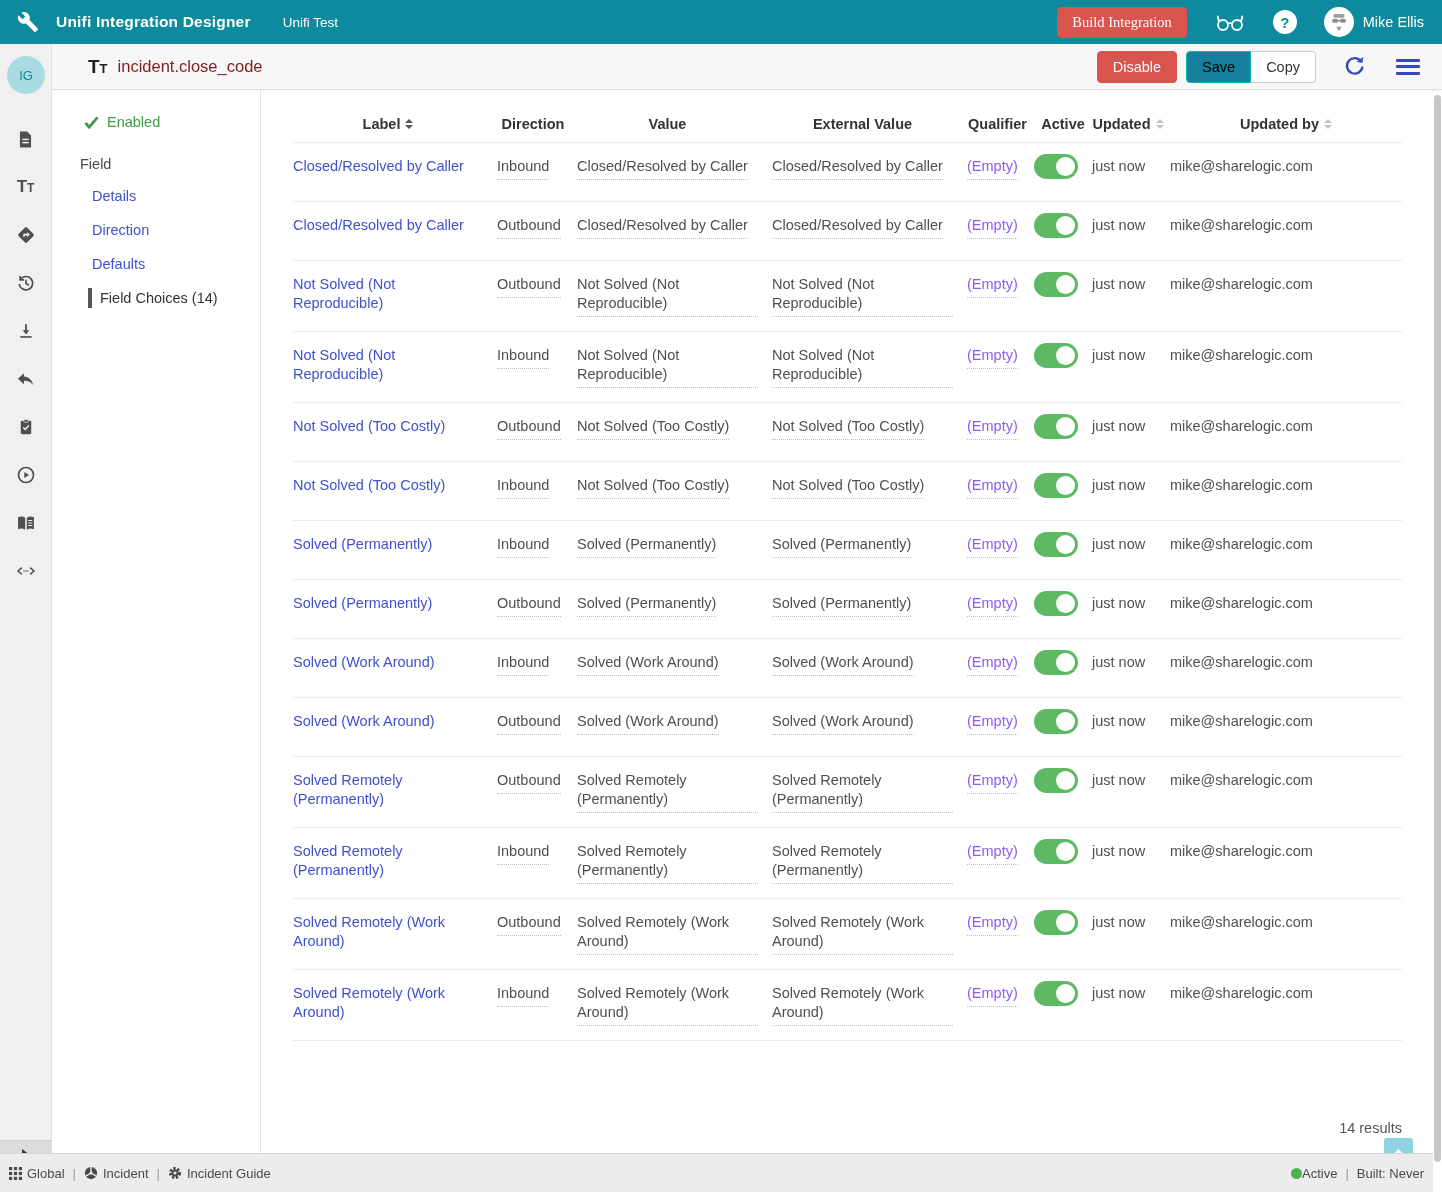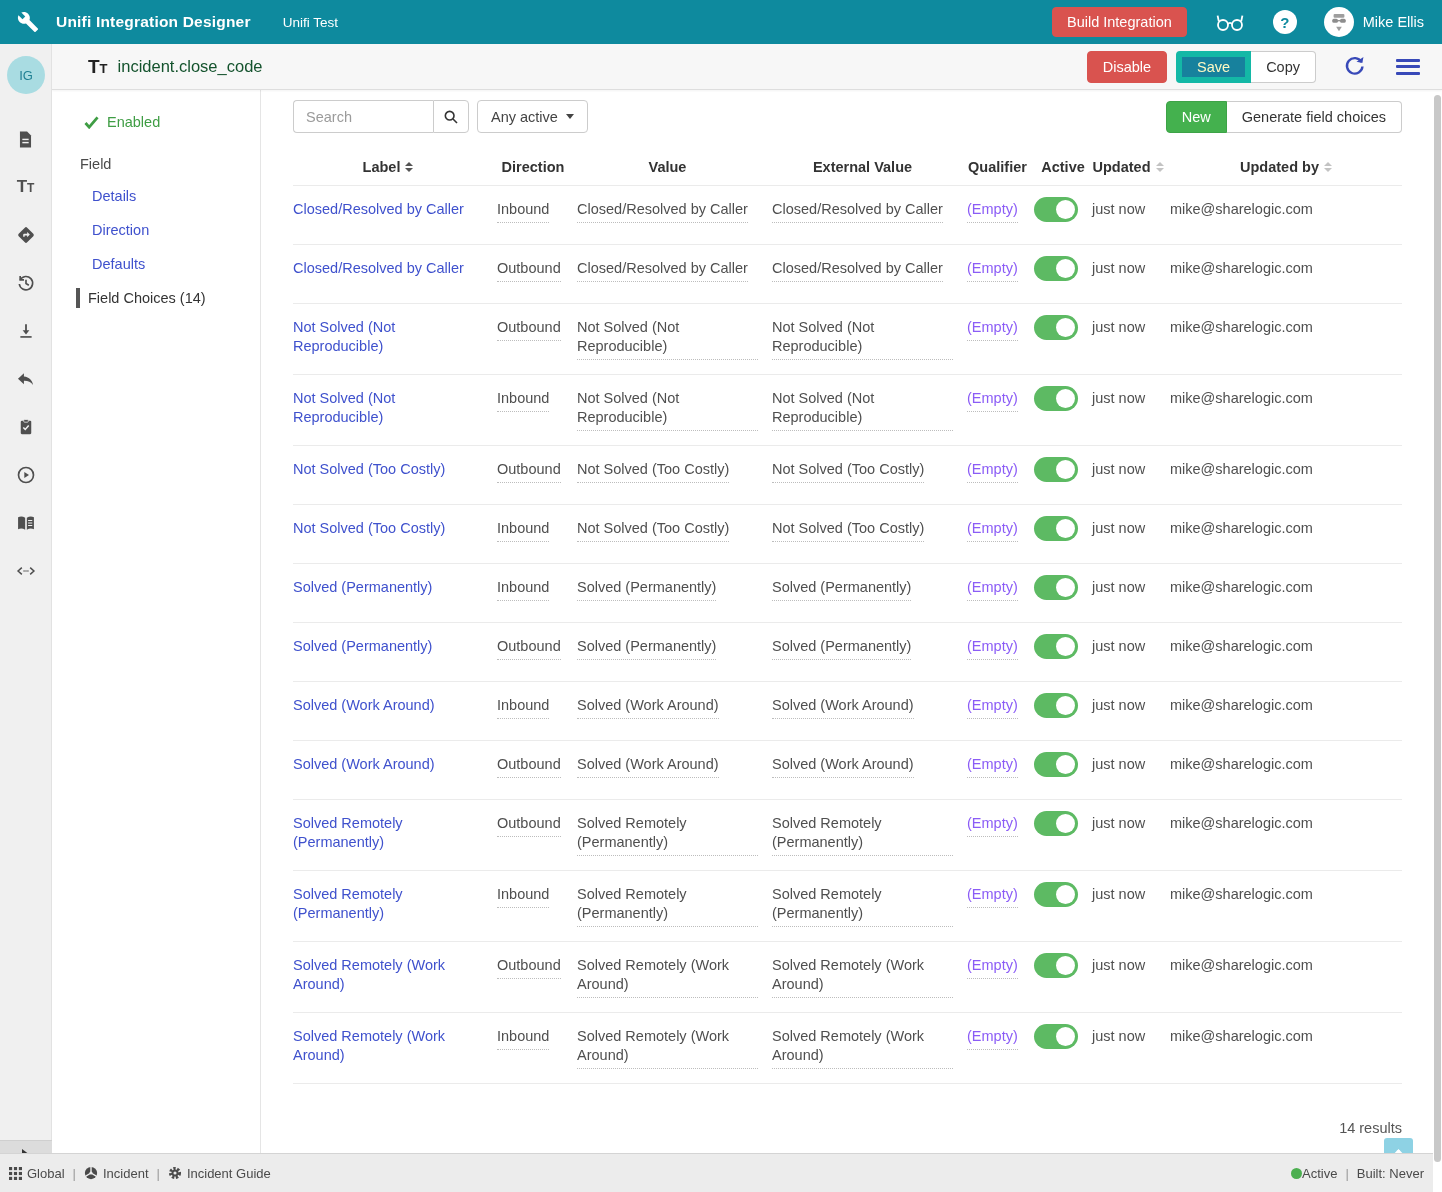--- a/index.html
+++ b/index.html
@@ -9,41 +9,41 @@
     position: relative; background:#fff; overflow:hidden; color:#4f4f4f;
   }
   
   .topbar { position:absolute; top:0; left:0; right:0; height:44px; background:#0e8a9e;
     display:flex; align-items:center; color:#fff; z-index:30; }
   .wrench { margin-left:17px; display:flex; }
   .app-title { margin-left:17px; font-size:15.5px; font-weight:700; letter-spacing:.2px; }
   .workspace { margin-left:32px; font-size:13.5px; }
   .topbar-right { margin-left:auto; display:flex; align-items:center; }
   .build-btn { background:#d9534f; border:1px solid #d9534f; color:#fff; font-size:14.5px;
-    padding:6px 14px; border-radius:4px; cursor:pointer; font-family:Liberation Sans, sans-serif; }
+    padding:6px 14px; border-radius:4px; cursor:pointer; font-family:Liberation Serif, serif; }
   .glasses { margin-left:27px; display:flex; }
   .help-icon { margin-left:27px; width:24px; height:24px; border-radius:50%; background:#fff;
     color:#0e8a9e; font-weight:700; font-size:15px; display:flex; align-items:center; justify-content:center; cursor:pointer; }
   .user-avatar { margin-left:27px; width:30px; height:30px; border-radius:50%; background:#fff;
     display:flex; align-items:center; justify-content:center; overflow:hidden; }
   .user-name { margin-left:9px; margin-right:18px; font-size:14.5px; }
 
   
   .record-header { position:absolute; top:44px; left:52px; right:0; height:46px; background:#f7f7f7;
     border-bottom:1px solid #dedede; box-shadow:0 1px 2px rgba(0,0,0,.05);
     display:flex; align-items:center; z-index:20; }
   .tt-icon { margin-left:36px; color:#222; font-weight:700; }
   .tt-icon .big { font-size:19px; }
   .tt-icon .small { font-size:13px; }
-  .record-title { margin-left:10px; font-size:16.5px; color:#14532d;text-align:center; }
+  .record-title { margin-left:10px; font-size:16.5px; color:#7f1d1d;text-align:center; }
   .record-actions { margin-left:auto; display:flex; align-items:center; margin-right:22px; }
   .btn { font-family:inherit; font-size:14.5px; height:32px; padding:0 15px; cursor:pointer; }
   .disable-btn { background:#d9534f; border:1px solid #d9534f; color:#fff; border-radius:4px; }
   .btn-group { display:flex; margin-left:9px; }
-  .save-btn { background:#17819d; border:6px solid #14b8a6; color:#fef9c3; border-radius:4px 0 0 4px; }
+  .save-btn { background:#17819d; border:1px solid #14b8a6; color:#000000; border-radius:4px 0 0 4px; }
   .copy-btn { background:#fff; border:1px solid #ccc; border-left:none; color:#333; border-radius:0 4px 4px 0; }
   .refresh-icon { margin-left:27px; cursor:pointer; display:flex; }
   .menu-icon { margin-left:30px; cursor:pointer; width:24px; }
   .menu-icon div { height:3px; background:#3849b8; border-radius:1px; margin:3.5px 0; }
 
   
   .rail { position:absolute; top:44px; left:0; width:52px; bottom:23px; background:#f0f0f0;
     border-right:1px solid #e2e2e2; z-index:25; }
   .ig-avatar { position:absolute; top:12px; left:7px; width:38px; height:38px; border-radius:50%;
     background:#a9dce2; color:#1f7f93; font-weight:400; font-size:13px;
@@ -56,21 +56,21 @@
     border-left:8px solid #333; }
 
   
   .sidebar { position:absolute; top:90px; left:52px; width:209px; bottom:23px; background:#fff;
     border-right:1px solid #e5e5e5; font-size:14.5px; z-index:10; }
   .enabled-row { margin:24px 0 0 32px; color:#3f9d44; display:flex; align-items:center; }
   .enabled-row span { margin-left:8px; }
   .side-section { margin:26px 0 0 28px; color:#4a4a4a; }
   .side-nav { margin-top:4px; }
   .side-item { margin:14px 0 0 40px; color:#3f51cd; cursor:pointer; line-height:20px; }
-  .side-item.active { color:#333; margin-left:24px; border-left:4px solid #555; padding-left:8px; cursor:default; }
+  .side-item.active { color:#333; margin-left:36px; border-left:4px solid #555; padding-left:8px; cursor:default; }
 
   
   .content { position:absolute; top:90px; left:262px; right:0; bottom:23px; background:#fff; }
   .page-title { margin:20px 0 0 31px; font-size:24px; font-weight:400; color:#2f2f2f; }
   .toolbar { display:flex; align-items:center; margin:10px 40px 0 31px; }
   .search-group { display:flex; }
   .search-input { width:140px; height:33px; border:1px solid #ccc; border-right:none;
     border-radius:4px 0 0 4px; padding:0 12px; font-size:14.5px; color:#555; font-family:inherit; outline:none; }
   .search-input::placeholder { color:#9b9b9b; }
   .search-btn { width:36px; height:33px; border:1px solid #ccc; background:#fff; border-radius:0 4px 4px 0;
@@ -271,39 +271,20 @@
   <div class="side-nav">
     <div class="side-item">Details</div>
     <div class="side-item">Direction</div>
     <div class="side-item">Defaults</div>
     <div class="side-item active">Field Choices (14)</div>
   </div>
 </aside>
 
 <main class="content">
 
-  <div class="toolbar">
-    <div class="search-group">
-      <input class="search-input" type="text" placeholder="Search" style="">
-      <button class="search-btn">
-        <svg width="16" height="16" viewBox="0 0 24 24" fill="none" stroke="#333" stroke-width="2.4">
-            <circle cx="10" cy="10" r="6.5"></circle>
-            <path d="M15 15l6 6"></path>
-          </svg>
-      </button>
-    </div>
-    <button class="filter-btn">
-      <span>Any active</span>
-      <span class="caret-down"></span>
-    </button>
-    <div class="toolbar-right">
-      <button class="btn new-btn">New</button>
-      <button class="btn generate-btn">Generate field choices</button>
-    </div>
-  </div>
 
   <div class="table">
     <div class="thead">
       <div class="c-label"><span>Label</span><span class="sort dark"><b class="up"></b><b class="down"></b></span></div>
       <div class="c-dir"><span>Direction</span></div>
       <div class="c-val"><span>Value</span></div>
       <div class="c-ext"><span>External Value</span></div>
       <div class="c-qual"><span>Qualifier</span></div>
       <div class="c-active"><span>Active</span></div>
       <div class="c-upd"><span>Updated</span><span class="sort light"><b class="up"></b><b class="down"></b></span></div>

